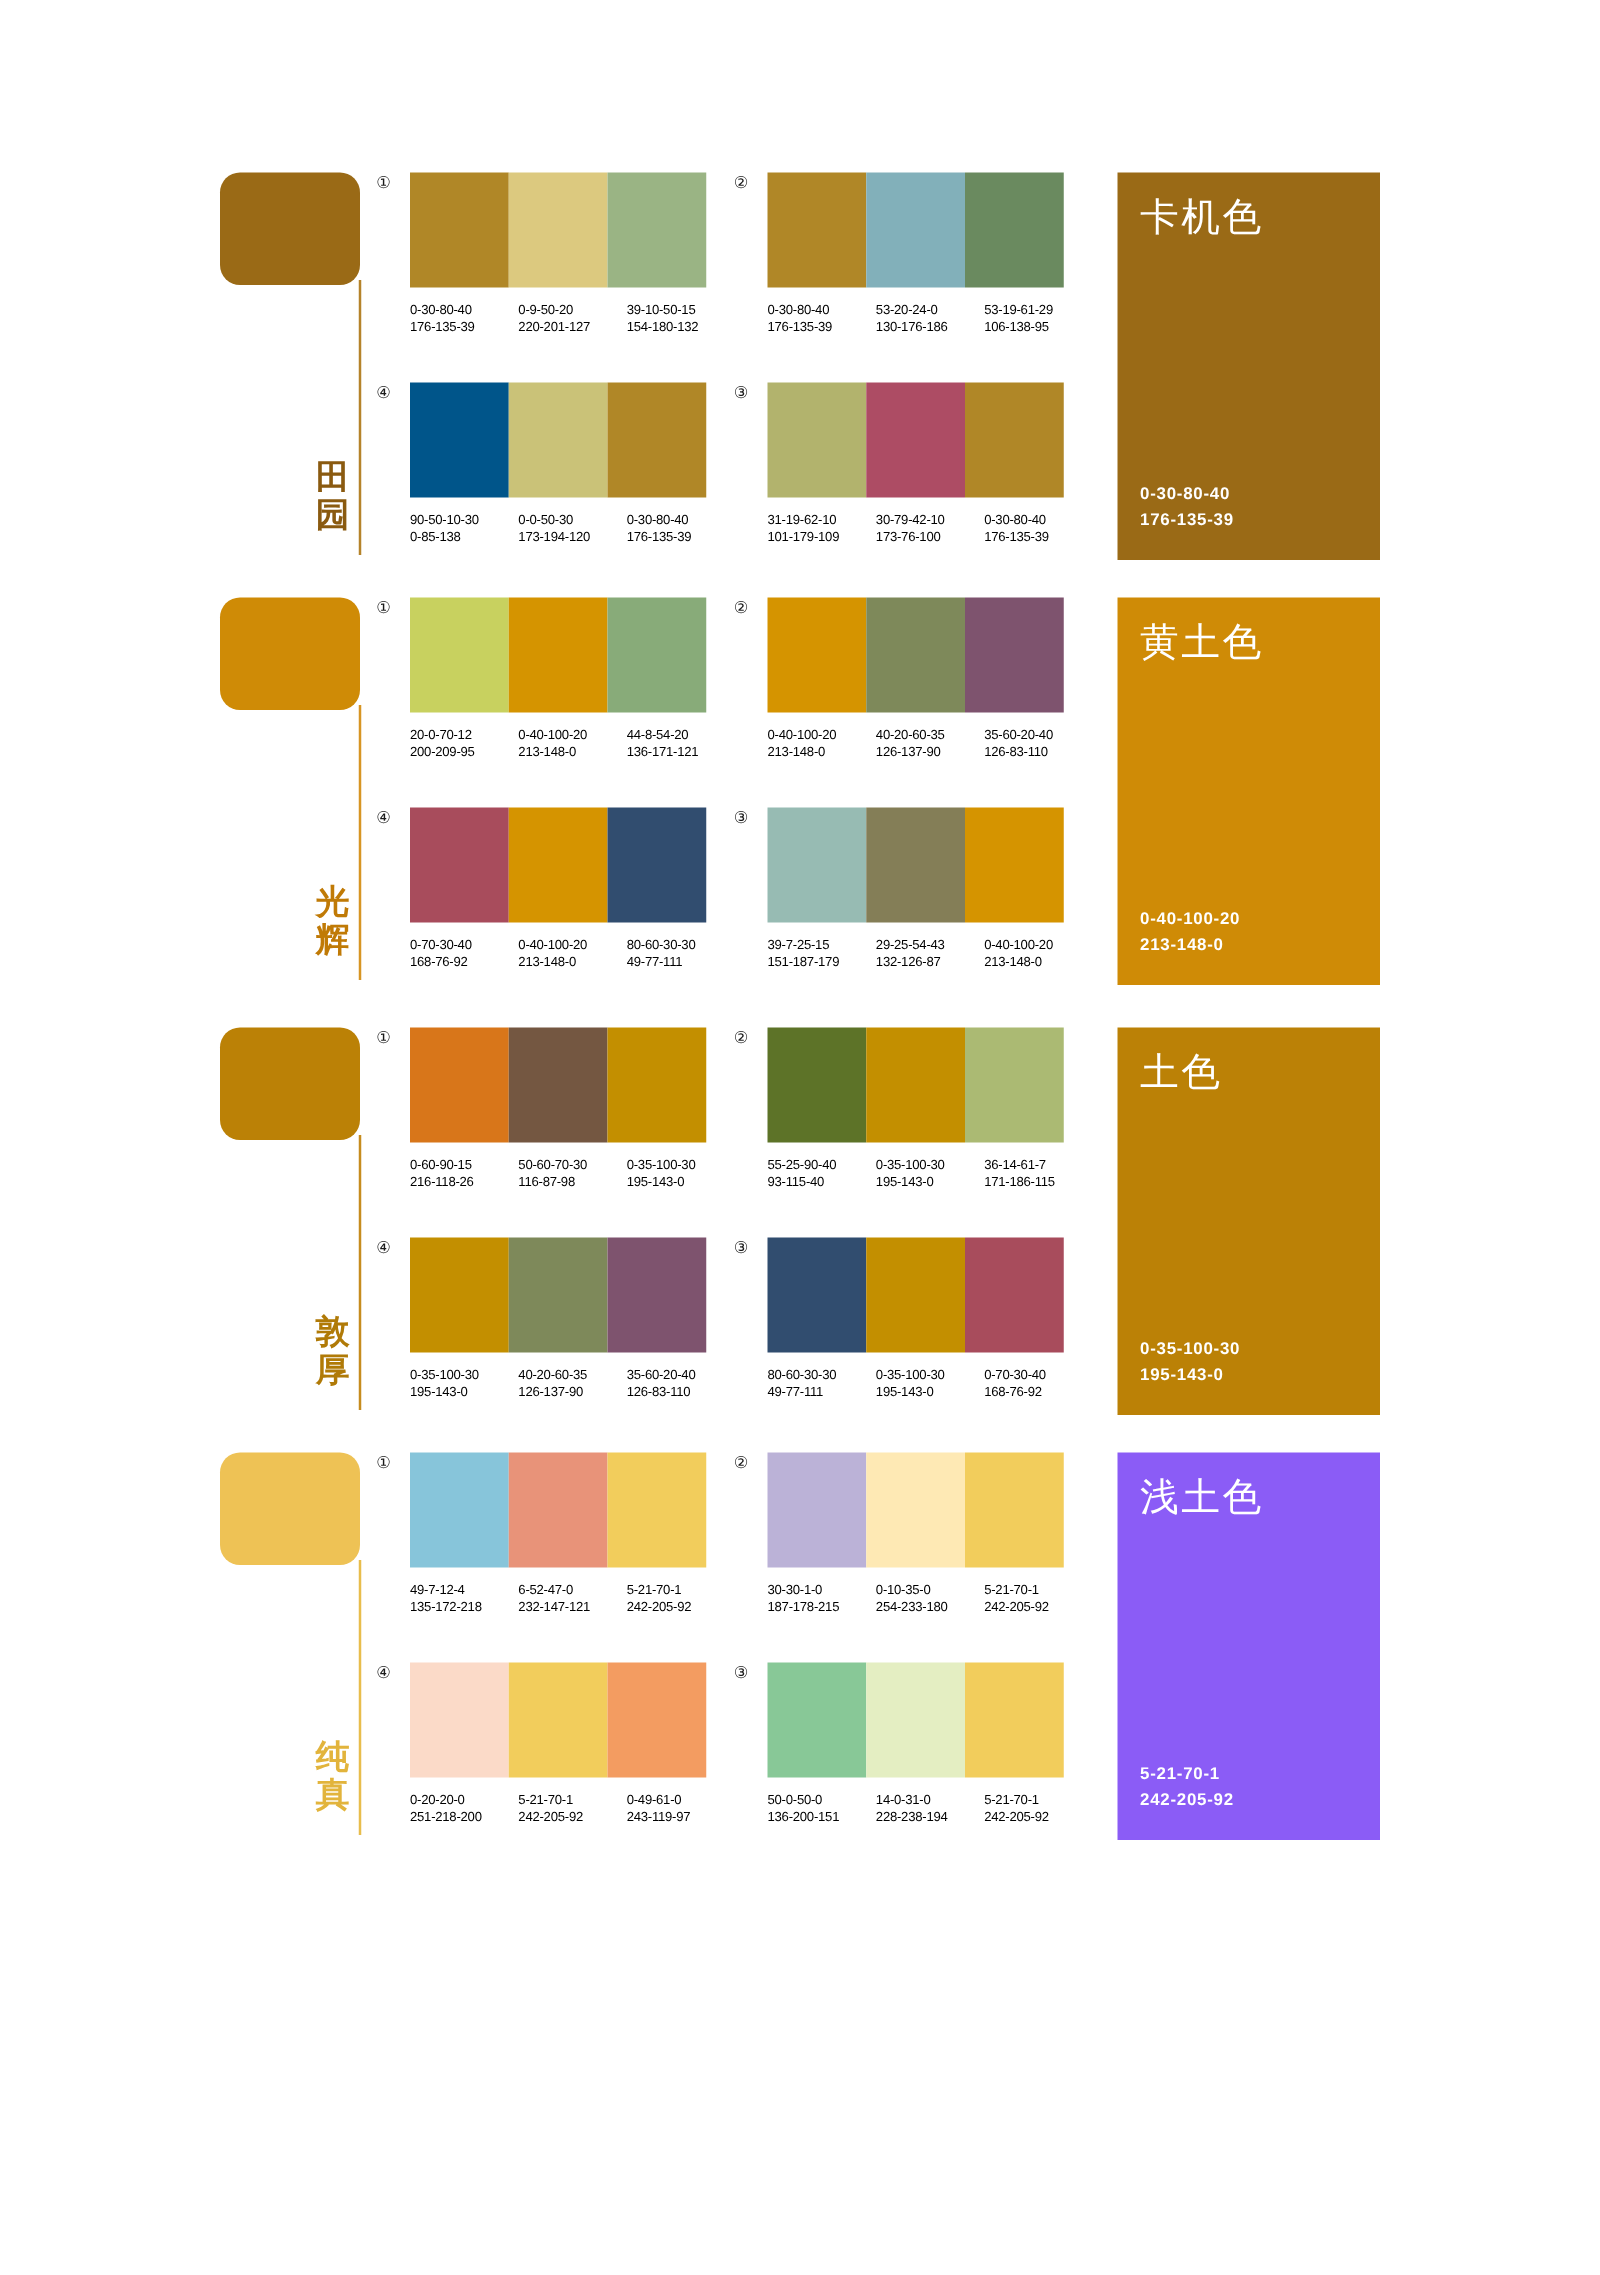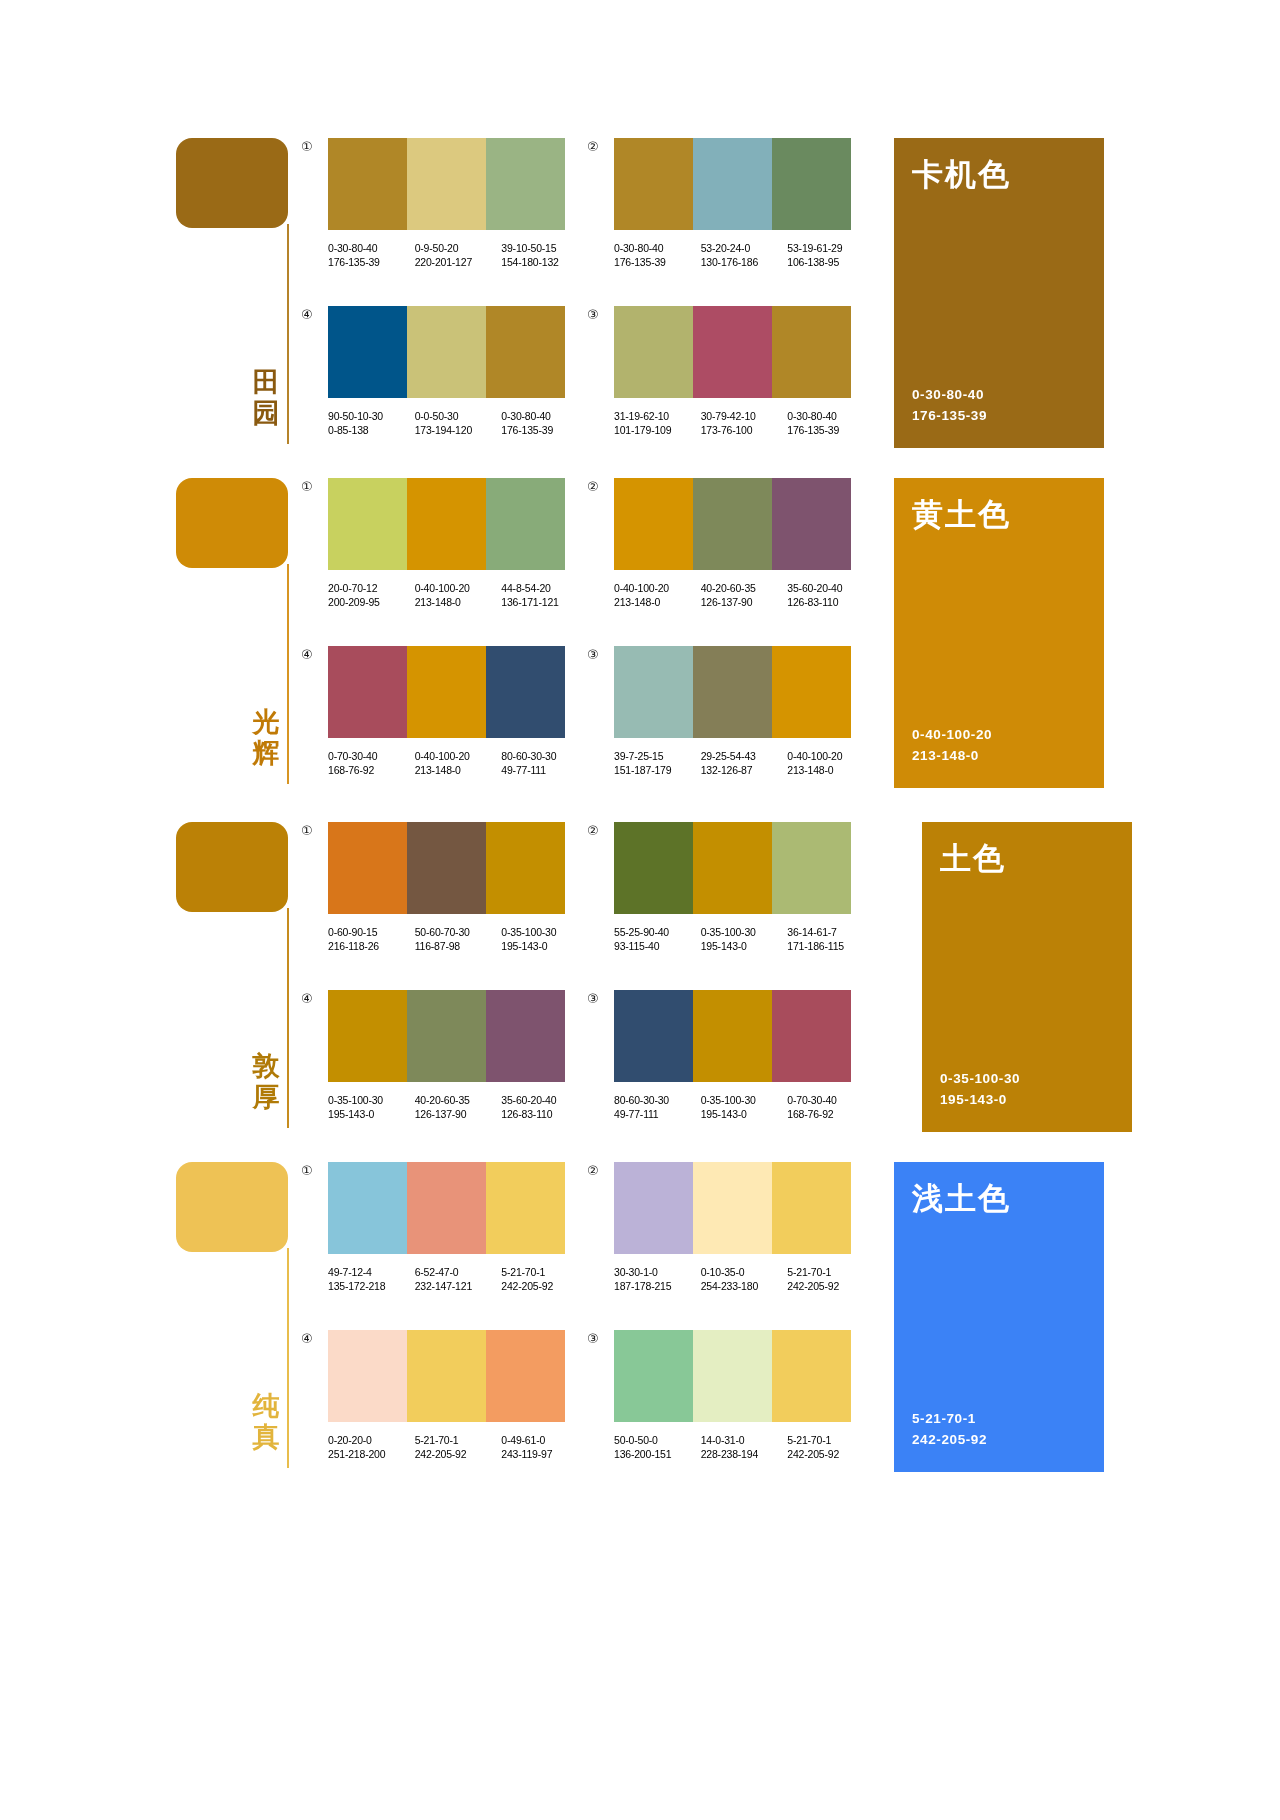--- a/index.html
+++ b/index.html
@@ -106,21 +106,21 @@
     position: absolute;
     left: 894px;
     width: 210px;
     height: 310px;
   }
   .hero-title {
     position: absolute;
     left: 18px;
     top: 18px;
     font-size: 31px;
-    font-weight: bold;
+    font-weight: normal;
     color: #ffffff;
     letter-spacing: 2px;
     font-family: "DejaVu Sans", "Liberation Sans", sans-serif;
     line-height: 36px;
   }
   .hero-codes {
     position: absolute;
     left: 18px;
     bottom: 22px;
     font-size: 13.5px;
@@ -430,21 +430,21 @@
           <div class="caption">
             <span class="c-line">0-35-100-30</span>
             <span class="c-line">195-143-0</span>
           </div>
           <div class="caption">
             <span class="c-line">0-70-30-40</span>
             <span class="c-line">168-76-92</span>
           </div>
         </div>
       </div>
-      <div class="hero" style="background: rgb(187, 129, 6); top: 0px; margin-left: 28px;">
+      <div class="hero" style="background: rgb(187, 129, 6); top: 0px;">
         <div class="hero-title">土色</div>
         <div class="hero-codes">
           <span>0-35-100-30</span>
           <span>195-143-0</span>
         </div>
       </div>
     </div>
     <div class="section" style="top: 1162px;">
       <div class="tab-swatch" style="background: rgb(238, 194, 85);"></div>
       <div class="tab-rule" style="background: rgb(232, 189, 76);"></div>
@@ -533,21 +533,21 @@
           <div class="caption">
             <span class="c-line">14-0-31-0</span>
             <span class="c-line">228-238-194</span>
           </div>
           <div class="caption">
             <span class="c-line">5-21-70-1</span>
             <span class="c-line">242-205-92</span>
           </div>
         </div>
       </div>
-      <div class="hero" style="background: #3b82f6; top: 0px;">
+      <div class="hero" style="background: #8b5cf6; top: 0px;">
         <div class="hero-title">浅土色</div>
         <div class="hero-codes">
           <span>5-21-70-1</span>
           <span>242-205-92</span>
         </div>
       </div>
     </div>
   </div>
 
 </body></html>

